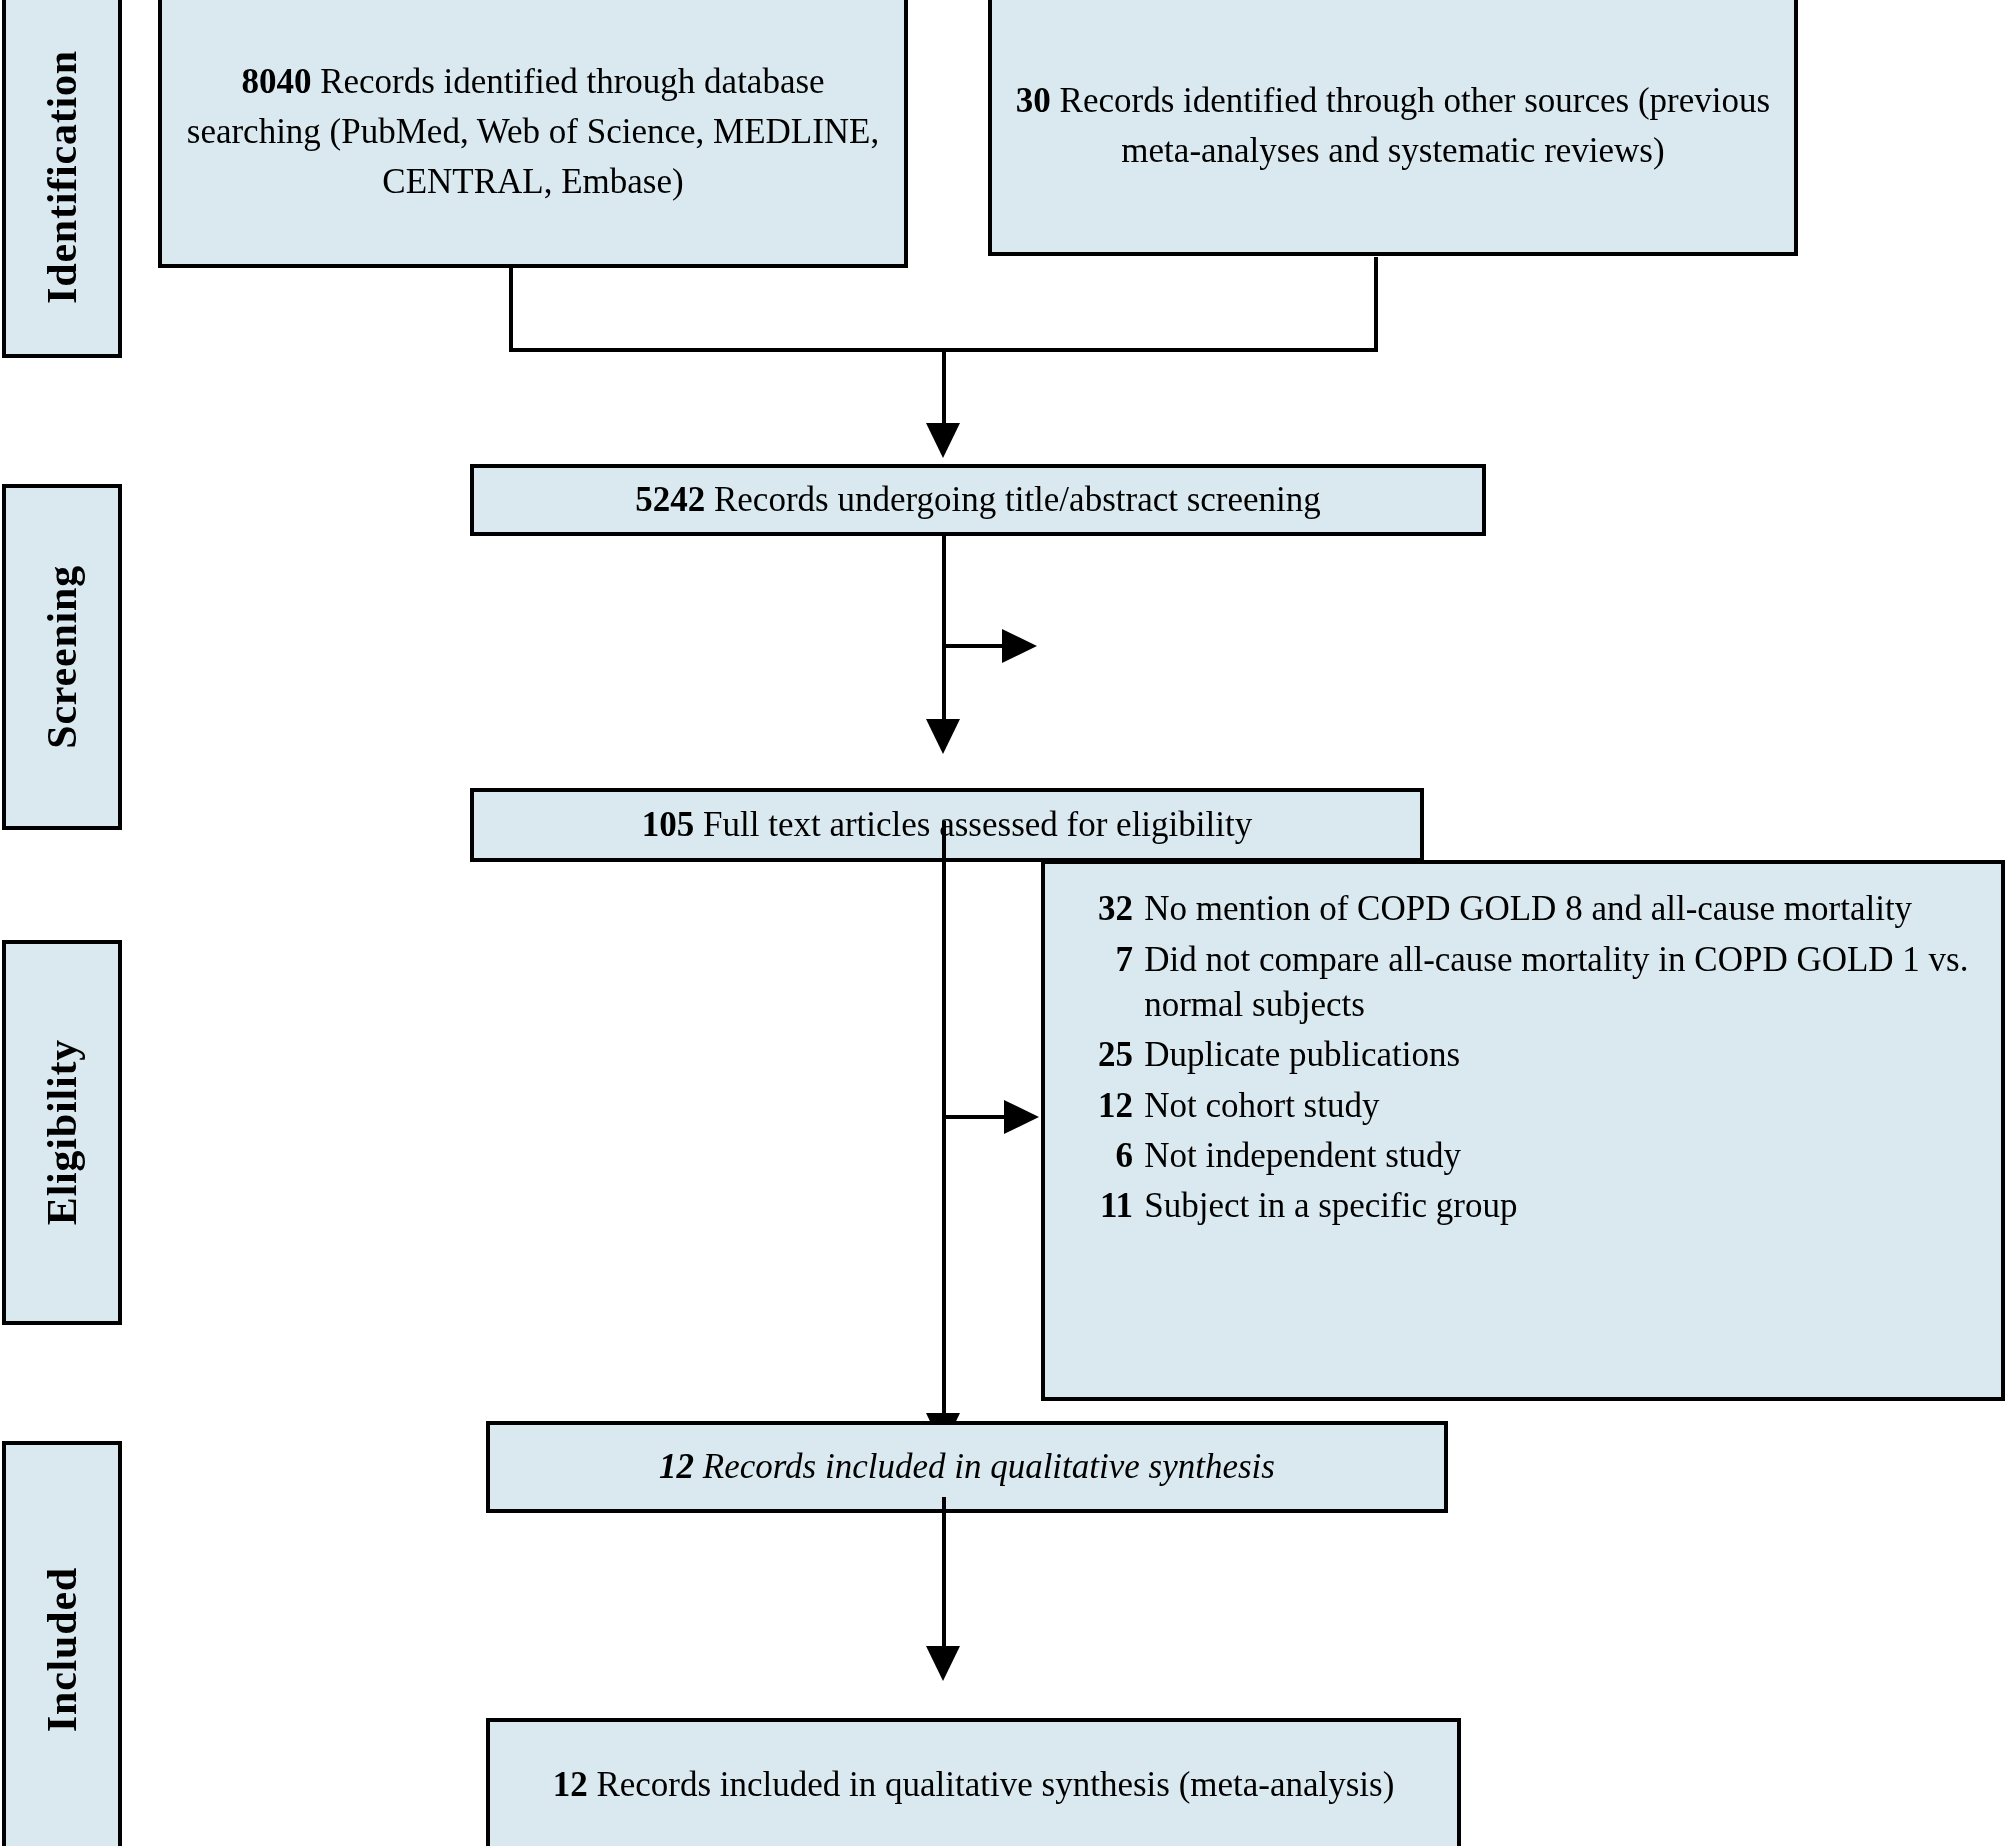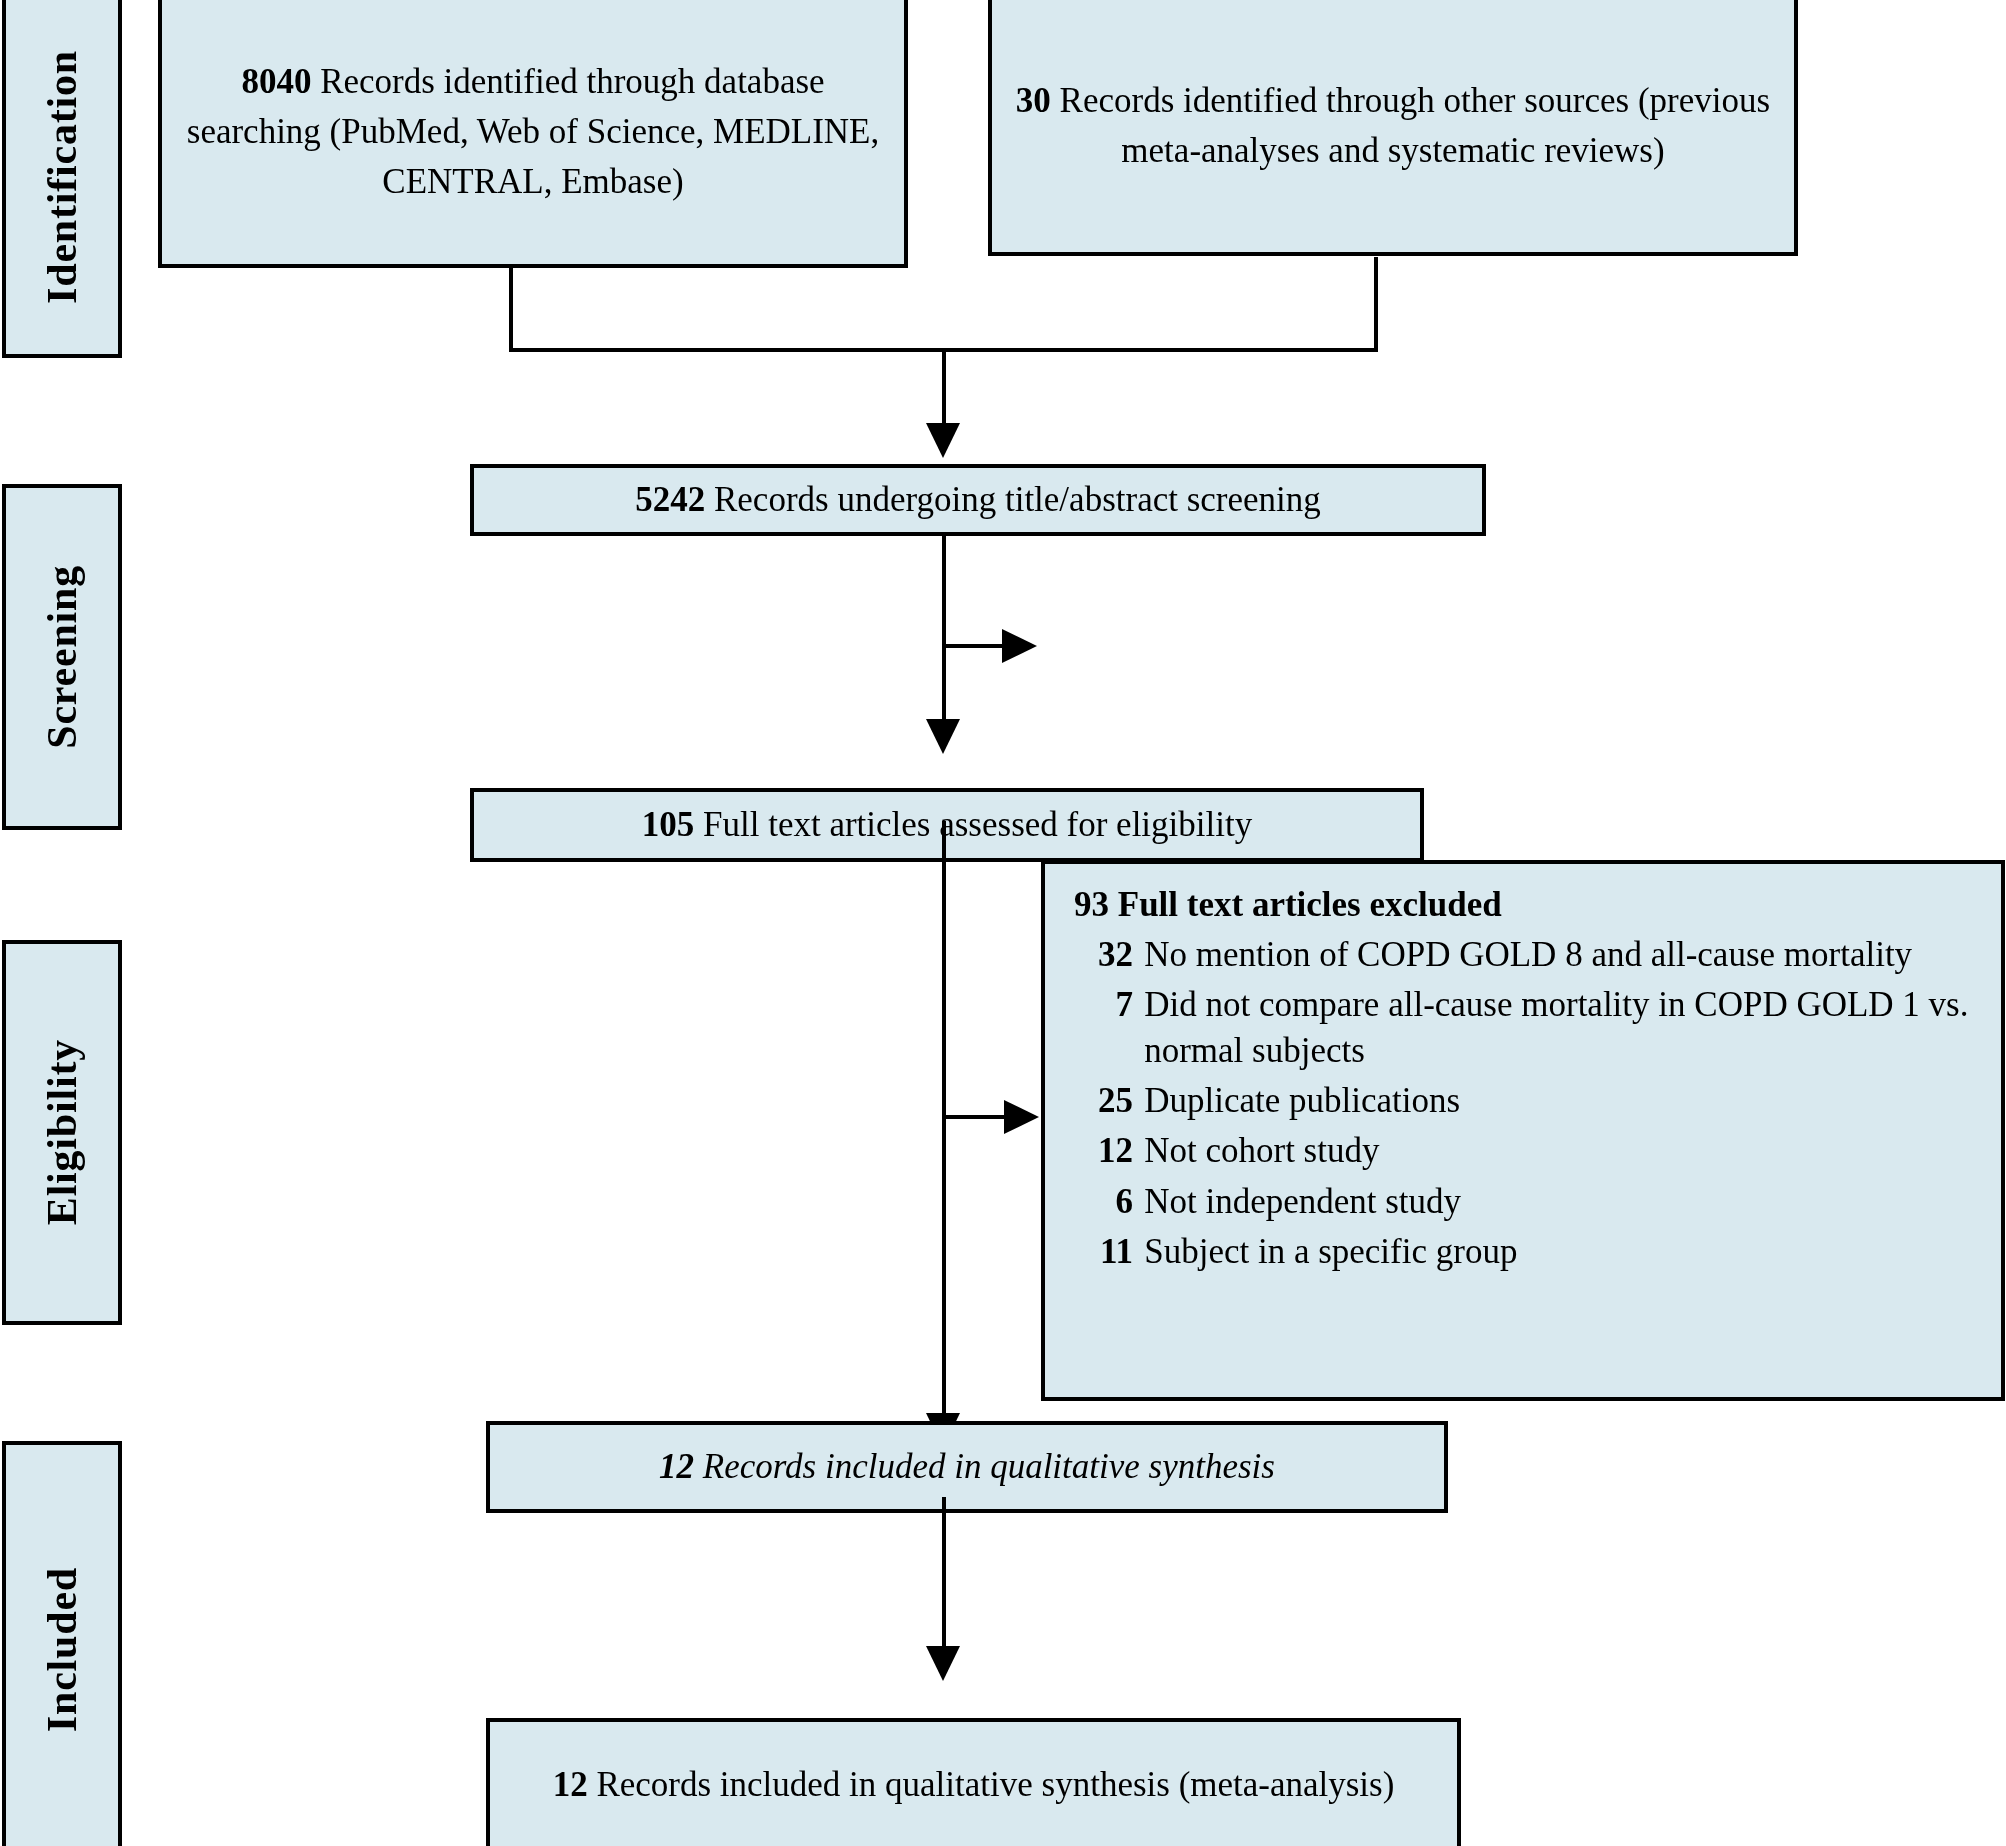--- a/index.html
+++ b/index.html
@@ -179,23 +179,20 @@
     </span>
   </div>
 
   <div class="vline" style="left:942px; top:821px; height:594px;"></div>
   <div class="arrow-down" style="left:926px; top:1413px;"></div>
 
   <div class="hline" style="left:942px; top:1115px; width:63px;"></div>
   <div class="arrow-right" style="left:1004px; top:1100px;"></div>
 
   <div class="exbox" style="left:1041px; top:860px; width:964px; height:541px;">
-    <div class="exhead">
-      <span>93</span><span> </span><span>Full text articles excluded</span>
-    </div>
 
     <div class="ex-item">
       <span class="num">32</span>
       <span class="lbl">No mention of COPD GOLD 8 and all-cause mortality</span>
     </div>
     <div class="ex-item">
       <span class="num">7</span>
       <span class="lbl">Did not compare all-cause mortality in COPD GOLD 1 vs. normal subjects</span>
     </div>
     <div class="ex-item">

